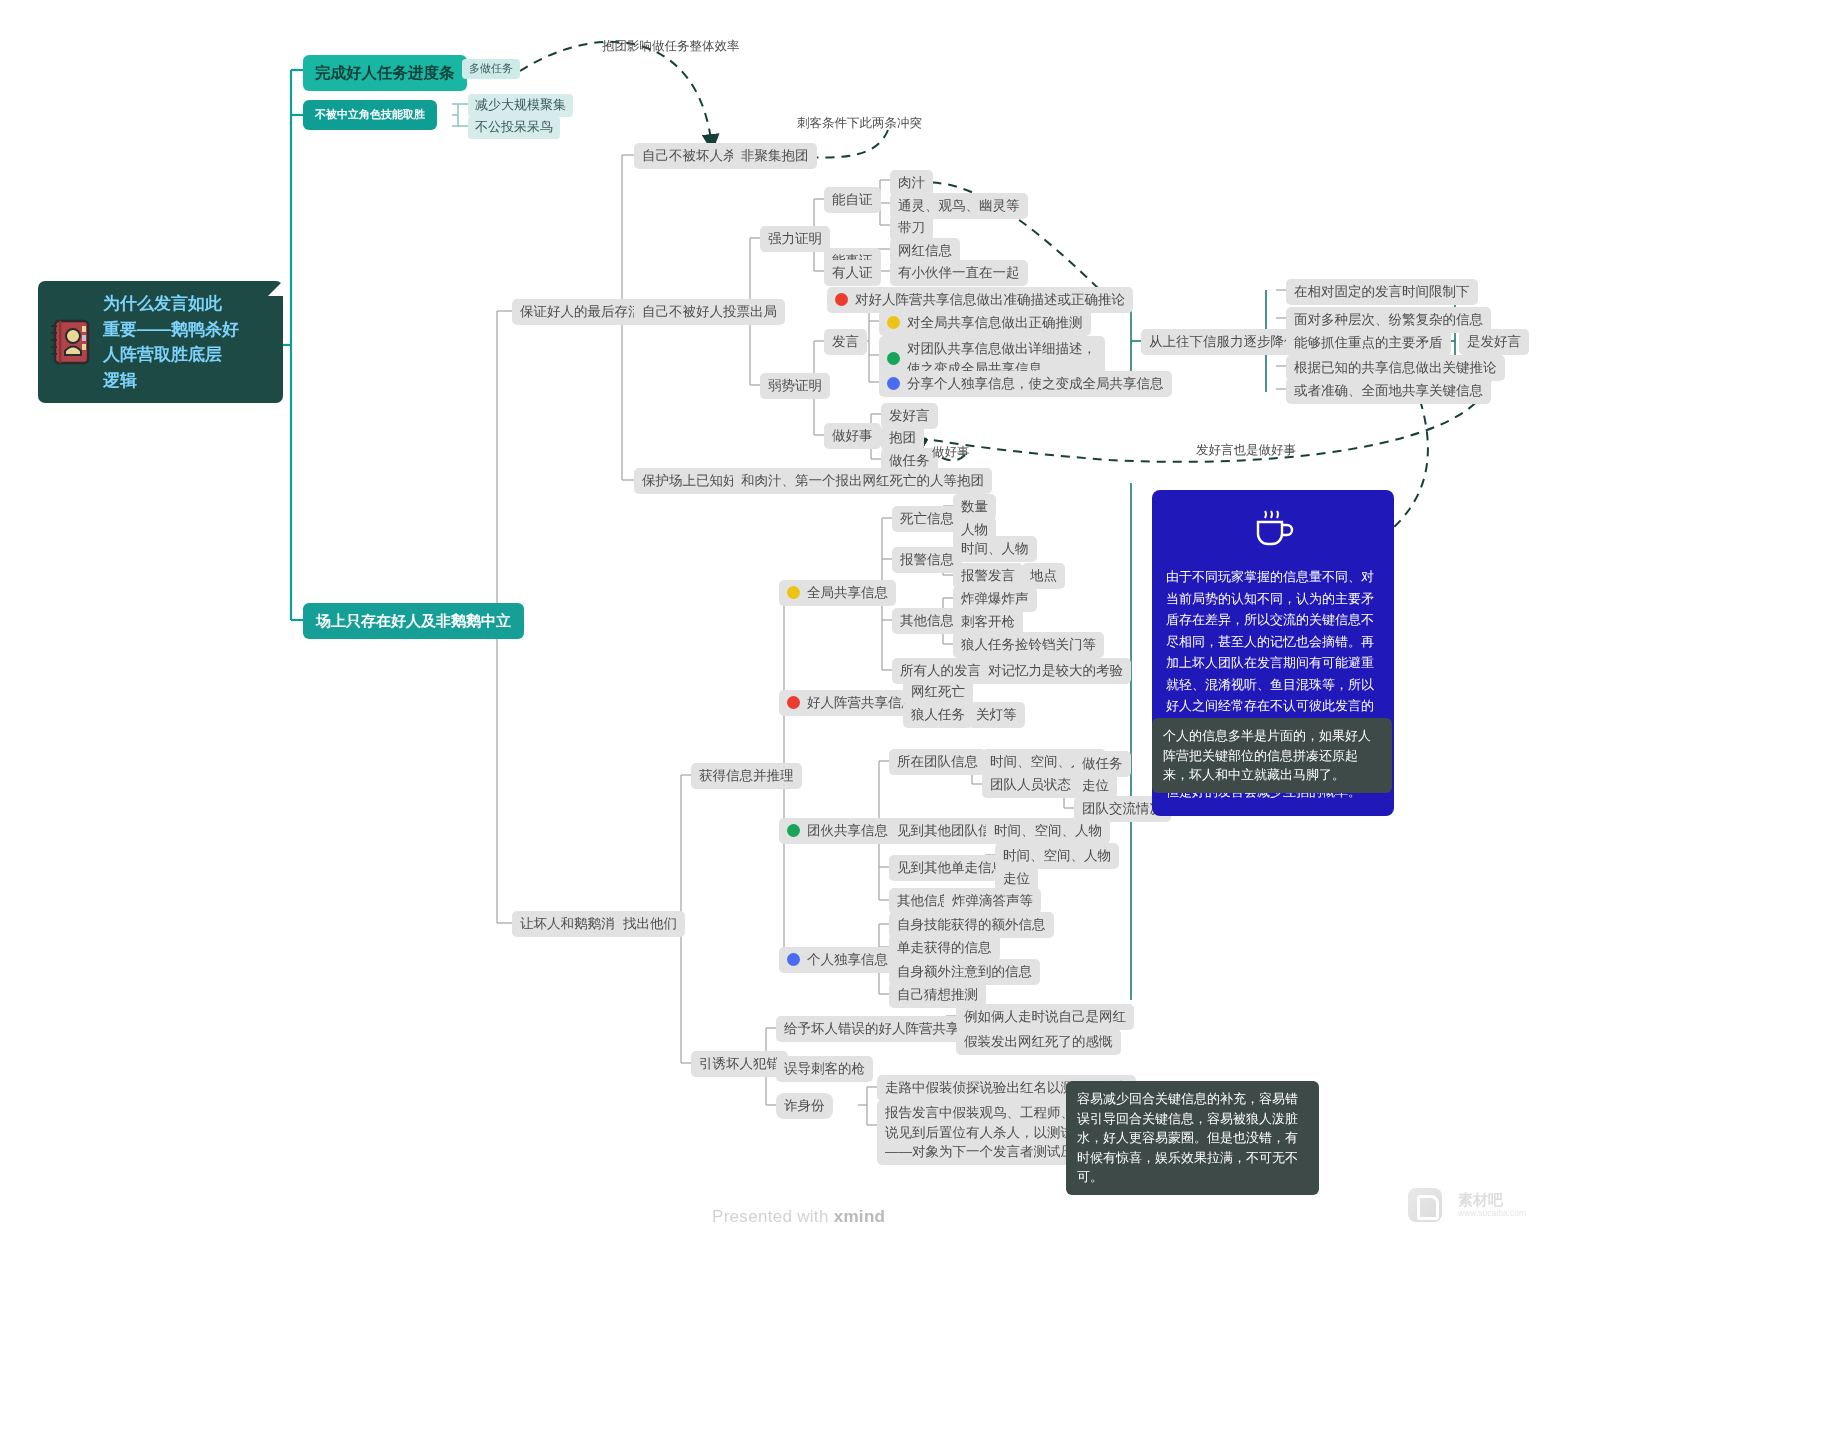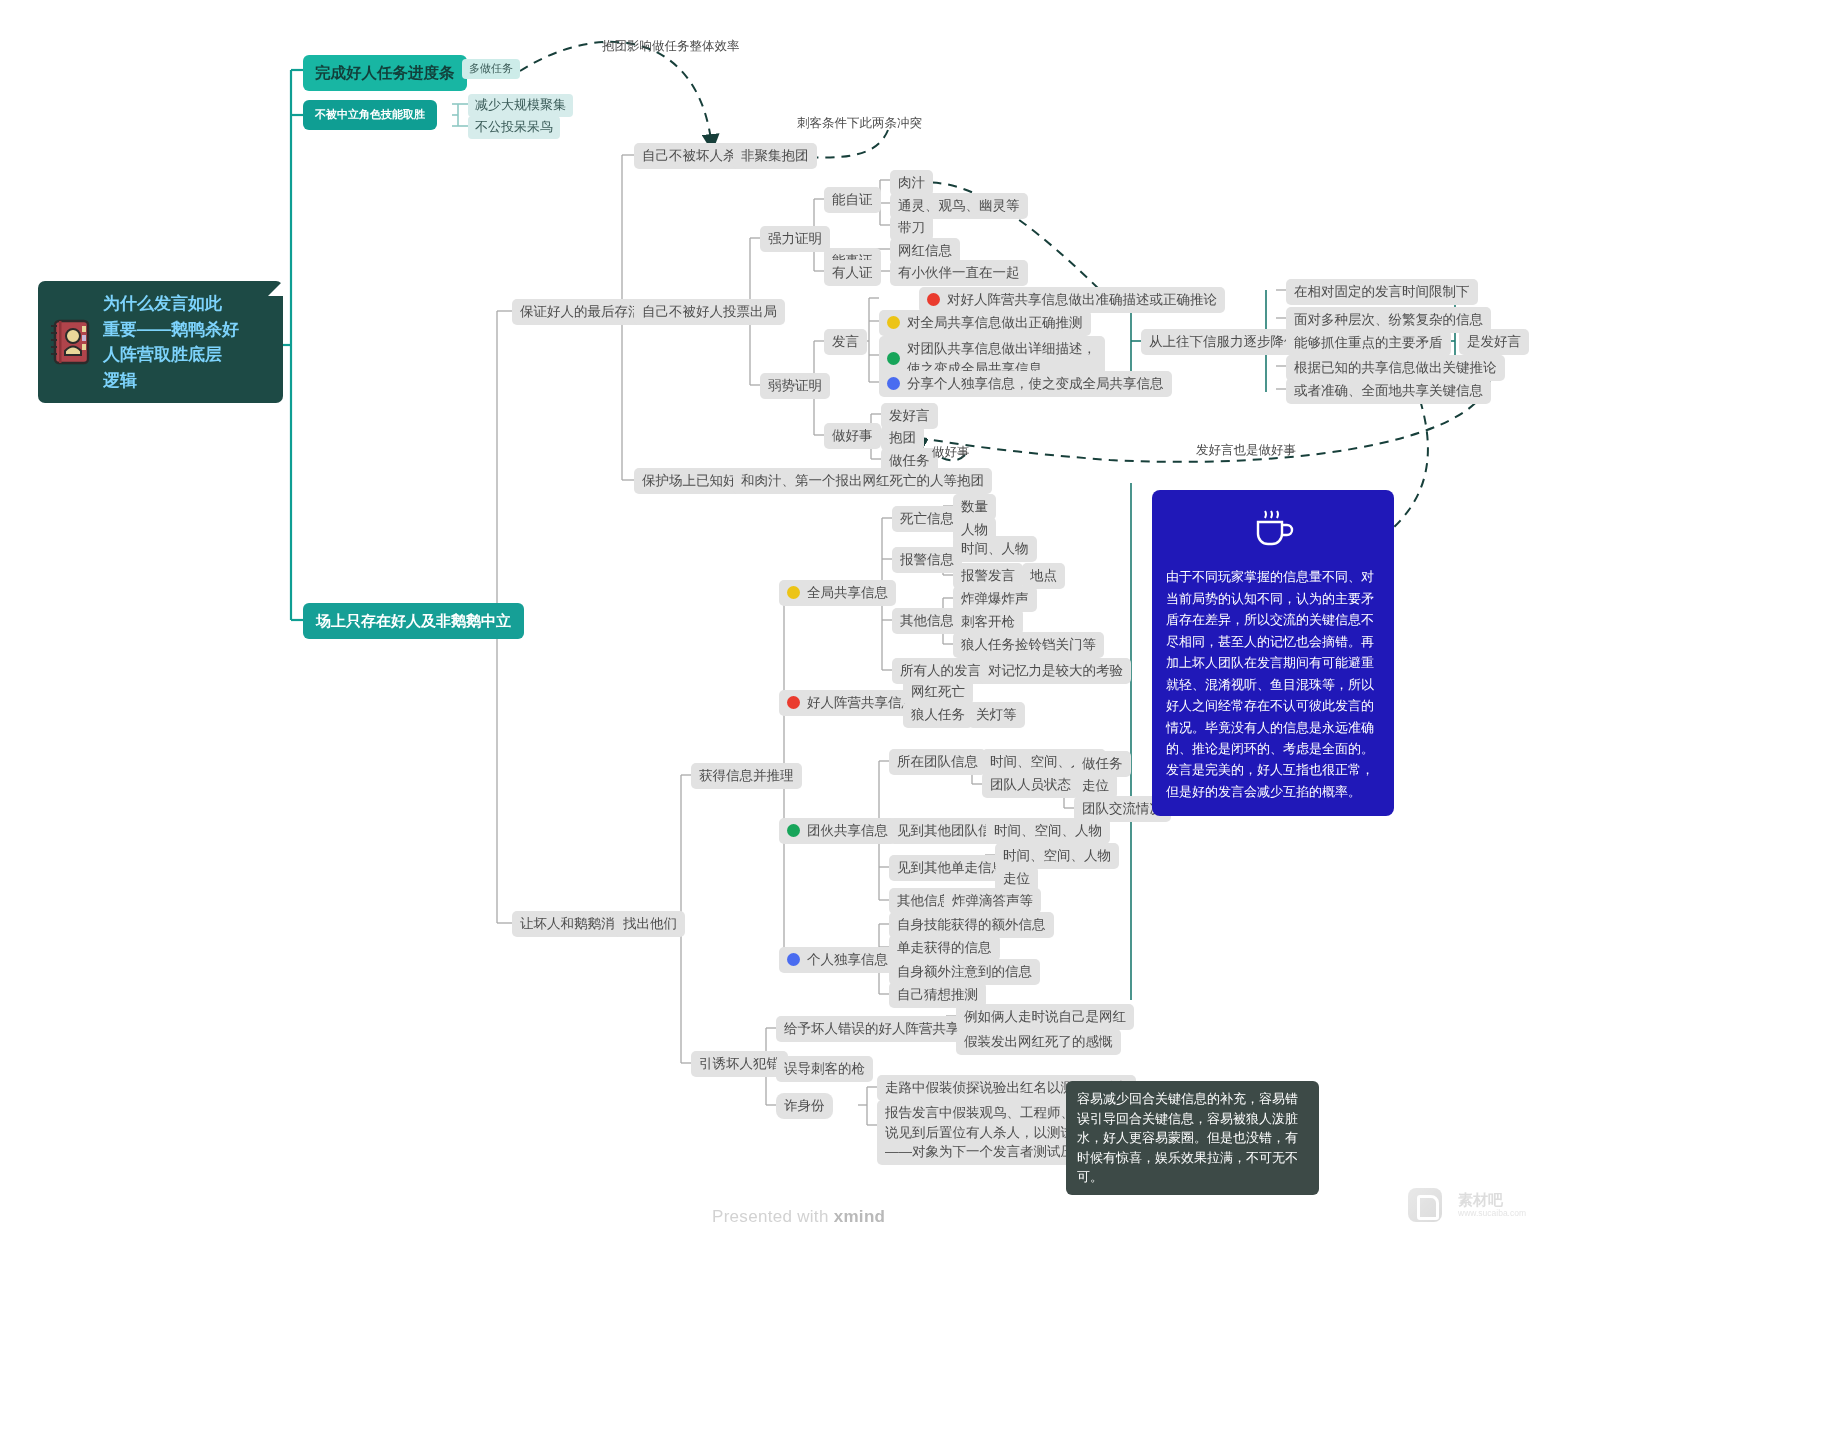--- a/index.html
+++ b/index.html
@@ -476,21 +476,21 @@
     <span>有小伙伴一直在一起</span>
   </div>
 
   <div class="node gray" style="left:760px; top:373px;">
     <span>弱势证明</span>
   </div>
   <div class="node gray" style="left:824px; top:329px;">
     <span>发言</span>
   </div>
 
-  <div class="node gray" style="left:919px; top:287px;">
+  <div class="node gray" style="left:827px; top:287px;">
     <span class="dot" style="background:#ea3b2e;"></span>
     <span>对好人阵营共享信息做出准确描述或正确推论</span>
   </div>
   <div class="node gray" style="left:879px; top:310px;">
     <span class="dot" style="background:#ecc416;"></span>
     <span>对全局共享信息做出正确推测</span>
   </div>
   <div class="node gray wrap" style="left:879px; top:336px; width:226px;">
     <span class="dot" style="background:#17a55a;"></span>
     <span>对团队共享信息做出详细描述，使之变成全局共享信息</span>
@@ -700,20 +700,23 @@
     <div class="cupwrap">
       <svg width="46" height="40" viewBox="0 0 46 40">
         <path d="M8 14 h24 v12 a10 10 0 0 1 -10 10 h-4 a10 10 0 0 1 -10 -10 z" fill="none" stroke="#ffffff" stroke-width="2.4"></path>
         <path d="M32 17 h5 a5 5 0 0 1 0 10 h-5" fill="none" stroke="#ffffff" stroke-width="2.4"></path>
         <path d="M15 10 q2 -4 0 -7 M21 10 q2 -4 0 -7 M27 10 q2 -4 0 -7" fill="none" stroke="#ffffff" stroke-width="2"></path>
       </svg>
     </div>
     <div>由于不同玩家掌握的信息量不同、对当前局势的认知不同，认为的主要矛盾存在差异，所以交流的关键信息不尽相同，甚至人的记忆也会摘错。再加上坏人团队在发言期间有可能避重就轻、混淆视听、鱼目混珠等，所以好人之间经常存在不认可彼此发言的情况。毕竟没有人的信息是永远准确的、推论是闭环的、考虑是全面的。发言是完美的，好人互指也很正常，但是好的发言会减少互掐的概率。</div>
   </div>
 
+  <div class="darkbox" style="left:1152px; top:718px; width:240px;">
+    <span>个人的信息多半是片面的，如果好人阵营把关键部位的信息拼凑还原起来，坏人和中立就藏出马脚了。</span>
+  </div>
 
   <div class="darkbox" style="left:1066px; top:1081px; width:253px;">
     <span>容易减少回合关键信息的补充，容易错误引导回合关键信息，容易被狼人泼脏水，好人更容易蒙圈。但是也没错，有时候有惊喜，娱乐效果拉满，不可无不可。</span>
   </div>
 
   <div class="relation-label" style="left:602px; top:38px;">抱团影响做任务整体效率</div>
   <div class="relation-label" style="left:797px; top:115px;">刺客条件下此两条冲突</div>
   <div class="relation-label" style="left:1196px; top:442px;">发好言也是做好事</div>
   <div class="relation-label" style="left:932px; top:444px;">做好事</div>
 

